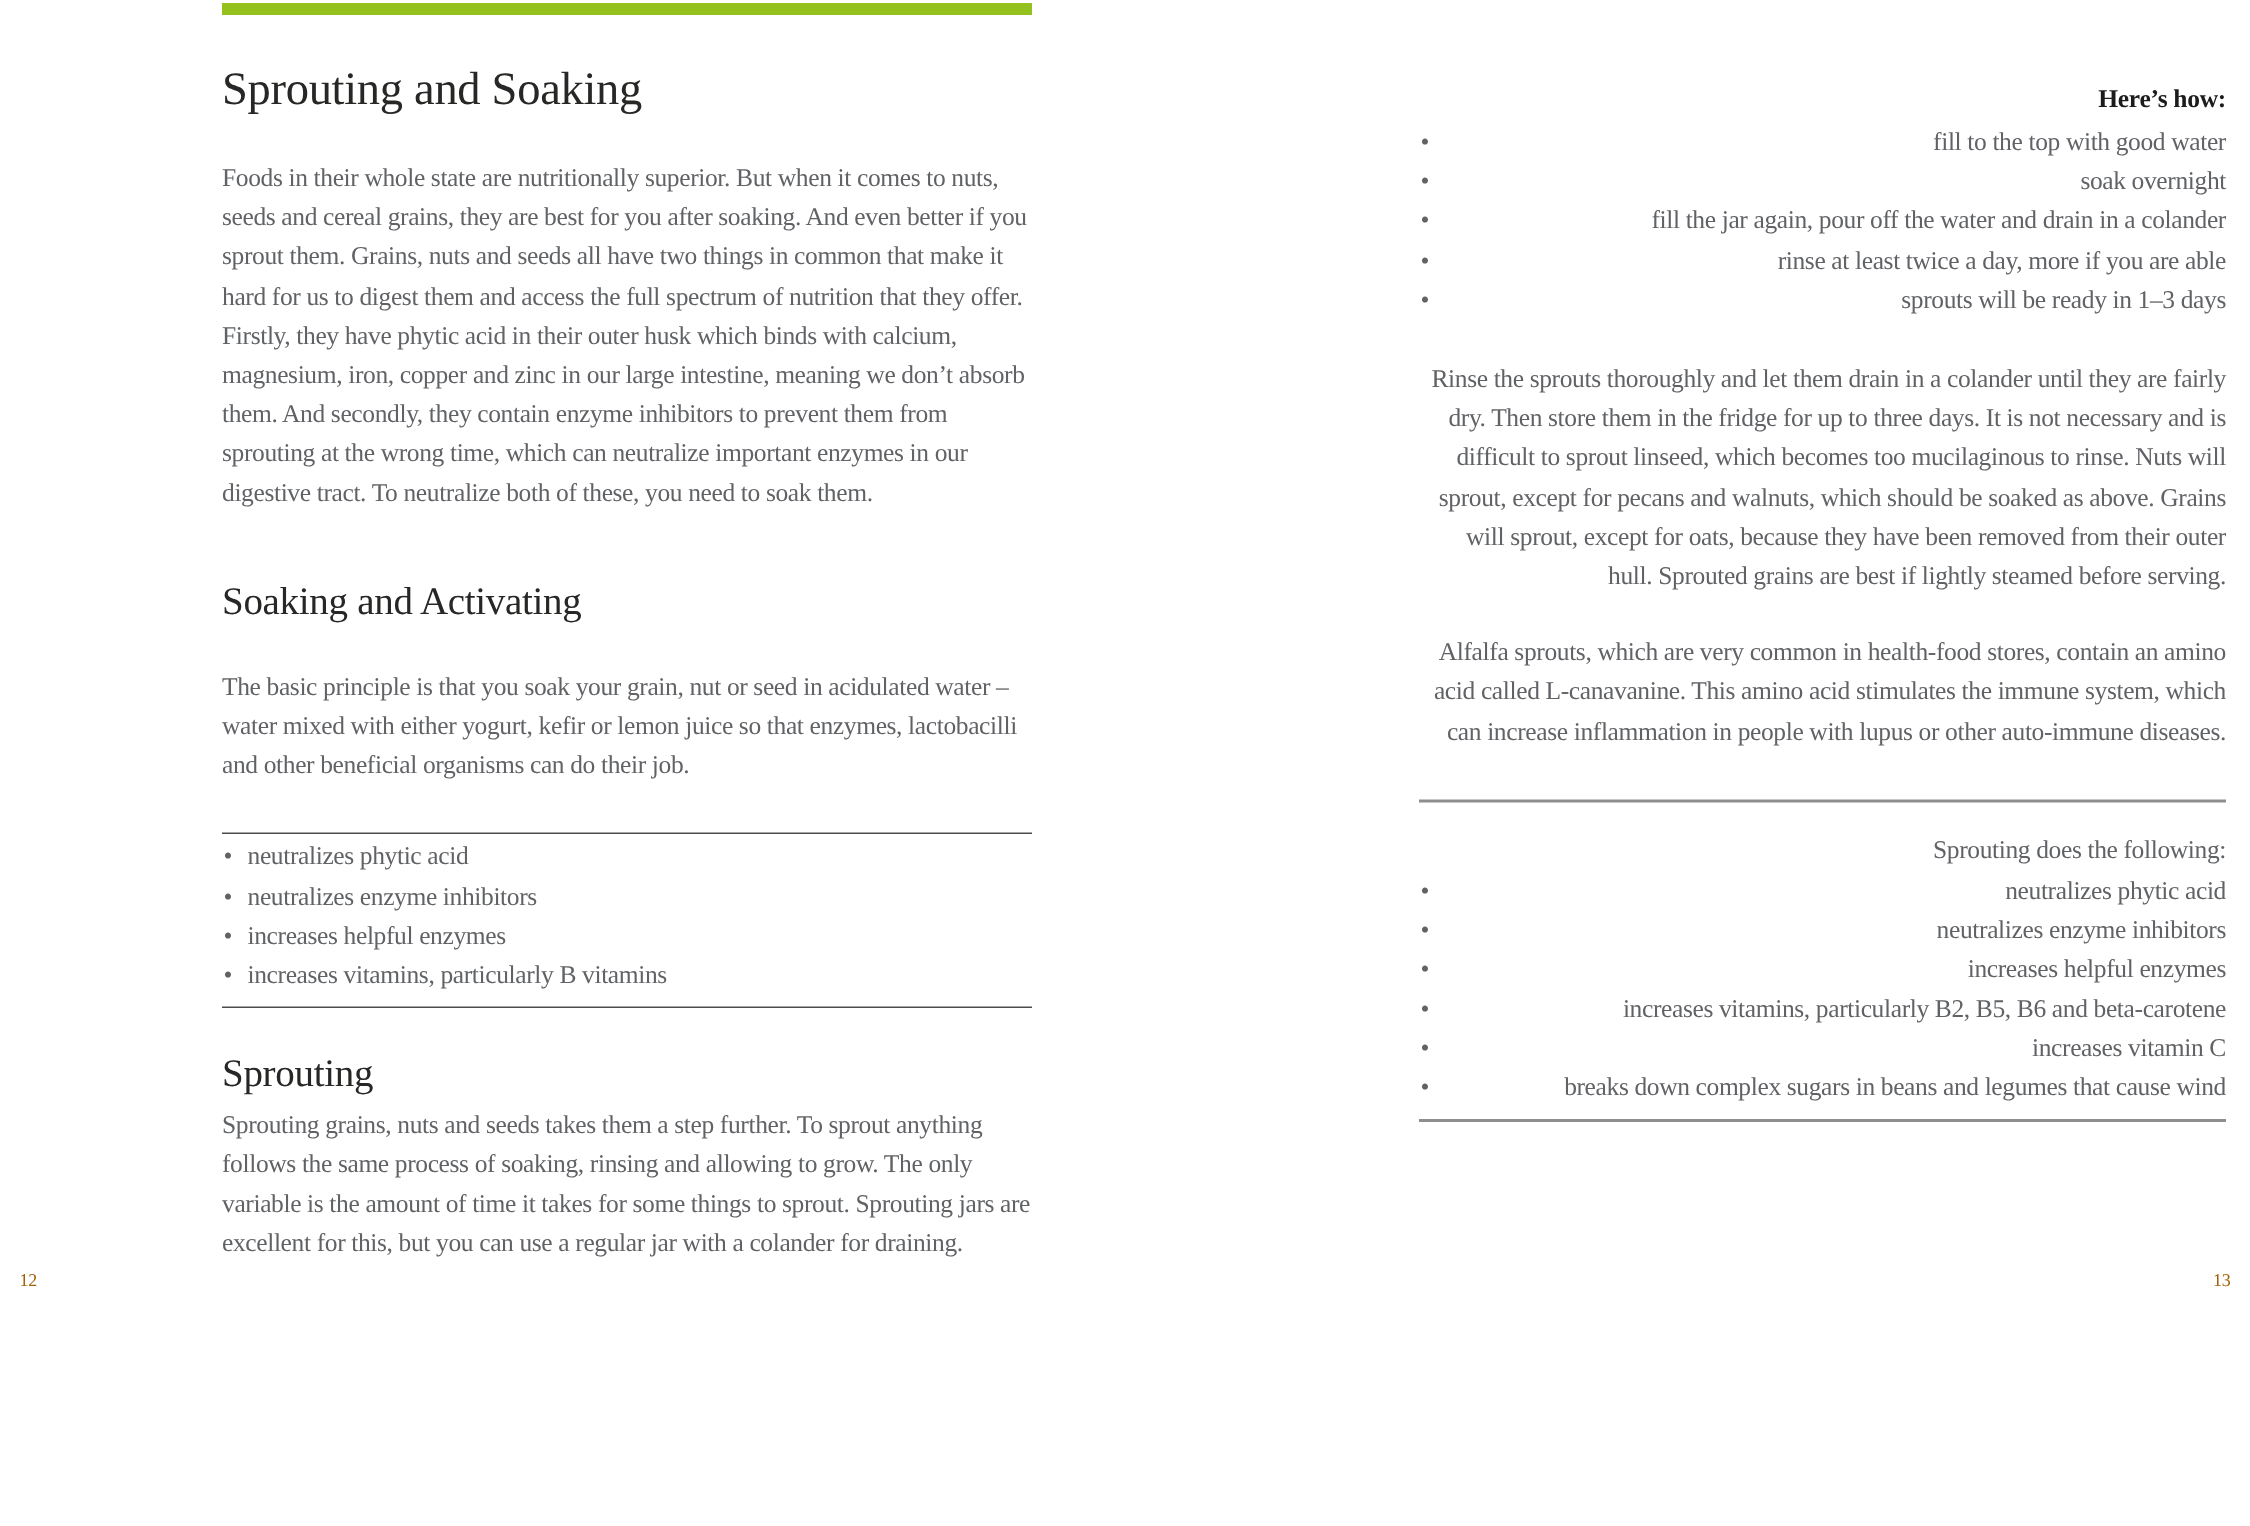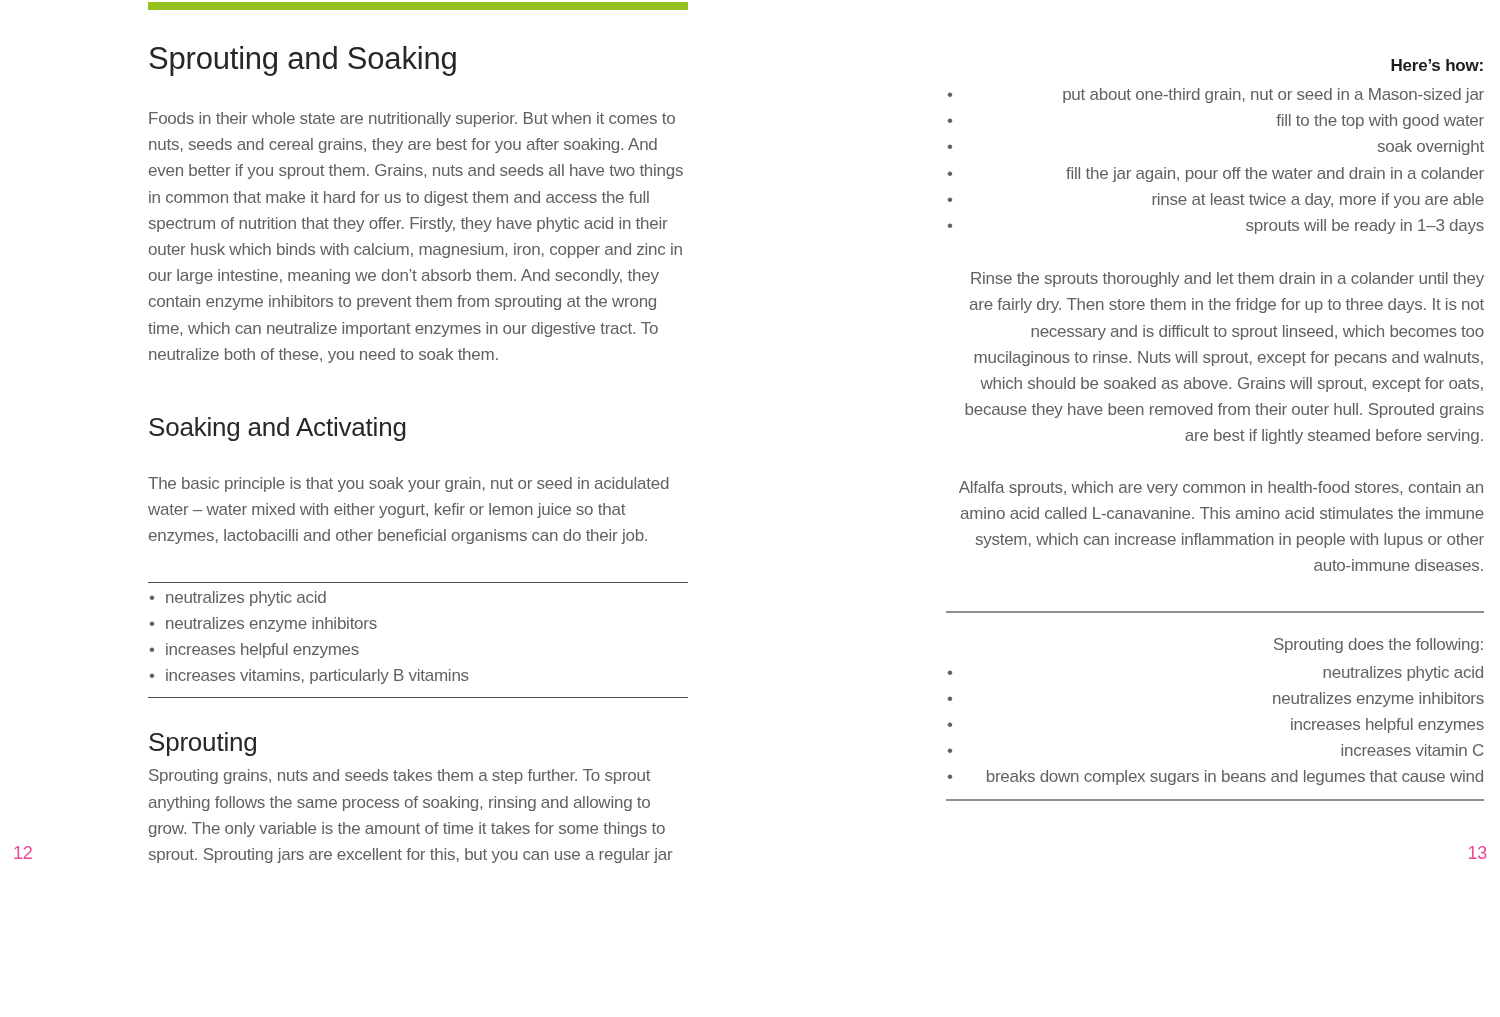--- a/index.html
+++ b/index.html
@@ -1,21 +1,21 @@
 <!DOCTYPE html>
 <html><head>
 <meta charset="utf-8">
 <style>
   html, body { margin: 0; padding: 0; background: #ffffff; }
   .spread {
     position: relative;
     width: 1500px;
     height: 871px;
     background: #ffffff;
-    font-family: Liberation Sans, sans-serif;
+    font-family: Liberation Serif, serif;
     overflow: hidden;
   }
   .page { position: absolute; top: 0; }
   .page-left  { left: 148px; width: 540px; }
   .page-right { left: 946px; width: 538px; text-align: right; }
 
   .accent-bar {
     position: absolute;
     top: 2px; left: 0;
     width: 540px; height: 8px;
@@ -91,23 +91,23 @@
   [data-name="rinse-paragraph"]   { margin-top: 27px; }
   [data-name="alfalfa-paragraph"] { margin-top: 25px; }
   [data-name="divider-right-1"]   { margin-top: 32px; }
   [data-name="sprouting-does-title"] { margin-top: 19px; }
   [data-name="sprouting-does-list"]  { margin-top: 1px; }
   [data-name="divider-right-2"]   { margin-top: 8px; }
 
   .folio {
     position: absolute;
     bottom: 8px;
-    font-size: 18px;
+    font-size: 12px;
     line-height: 20px;
-    color: #ec4899;
+    color: #a16207;
     letter-spacing: -0.2px;
   }
   .folio-left  { left: 13px; }
   .folio-right { right: 13px; }
 </style>
 </head>
 <body>
 
 <div class="spread" data-name="book-spread">
 
@@ -137,40 +137,40 @@
     <h2 data-name="section-title-sprouting">Sprouting</h2>
 
     <p class="body" data-name="sprouting-paragraph">Sprouting grains, nuts and seeds takes them a step further. To sprout anything follows the same process of soaking, rinsing and allowing to grow. The only variable is the amount of time it takes for some things to sprout. Sprouting jars are excellent for this, but you can use a regular jar with a colander for draining.</p>
   </section>
 
   <section class="page page-right" data-name="right-page">
 
     <p class="bold-lead" data-name="heres-how-title">Here’s how:</p>
 
     <ul class="bullets" data-name="heres-how-list">
-      <li data-name="list-item">put about one-third grain, nut or seed in a Mason-sized jar</li>
       <li data-name="list-item">fill to the top with good water</li>
       <li data-name="list-item">soak overnight</li>
       <li data-name="list-item">fill the jar again, pour off the water and drain in a colander</li>
       <li data-name="list-item">rinse at least twice a day, more if you are able</li>
       <li data-name="list-item">sprouts will be ready in 1–3 days</li>
     </ul>
 
     <p class="body" data-name="rinse-paragraph">Rinse the sprouts thoroughly and let them drain in a colander until they are fairly dry. Then store them in the fridge for up to three days. It is not necessary and is difficult to sprout linseed, which becomes too mucilaginous to rinse. Nuts will sprout, except for pecans and walnuts, which should be soaked as above. Grains will sprout, except for oats, because they have been removed from their outer hull. Sprouted grains are best if lightly steamed before serving.</p>
 
     <p class="body" data-name="alfalfa-paragraph">Alfalfa sprouts, which are very common in health-food stores, contain an amino acid called L-canavanine. This amino acid stimulates the immune system, which can increase inflammation in people with lupus or other auto-immune diseases.</p>
 
     <hr class="rule rule-right" data-name="divider-right-1">
 
     <p class="body" data-name="sprouting-does-title">Sprouting does the following:</p>
 
     <ul class="bullets" data-name="sprouting-does-list">
       <li data-name="list-item">neutralizes phytic acid</li>
       <li data-name="list-item">neutralizes enzyme inhibitors</li>
       <li data-name="list-item">increases helpful enzymes</li>
+      <li data-name="list-item">increases vitamins, particularly B2, B5, B6 and beta-carotene</li>
       <li data-name="list-item">increases vitamin C</li>
       <li data-name="list-item">breaks down complex sugars in beans and legumes that cause wind</li>
     </ul>
 
     <hr class="rule rule-right" data-name="divider-right-2">
   </section>
 
   <div class="folio folio-left" data-name="page-number-left">12</div>
   <div class="folio folio-right" data-name="page-number-right">13</div>
 

